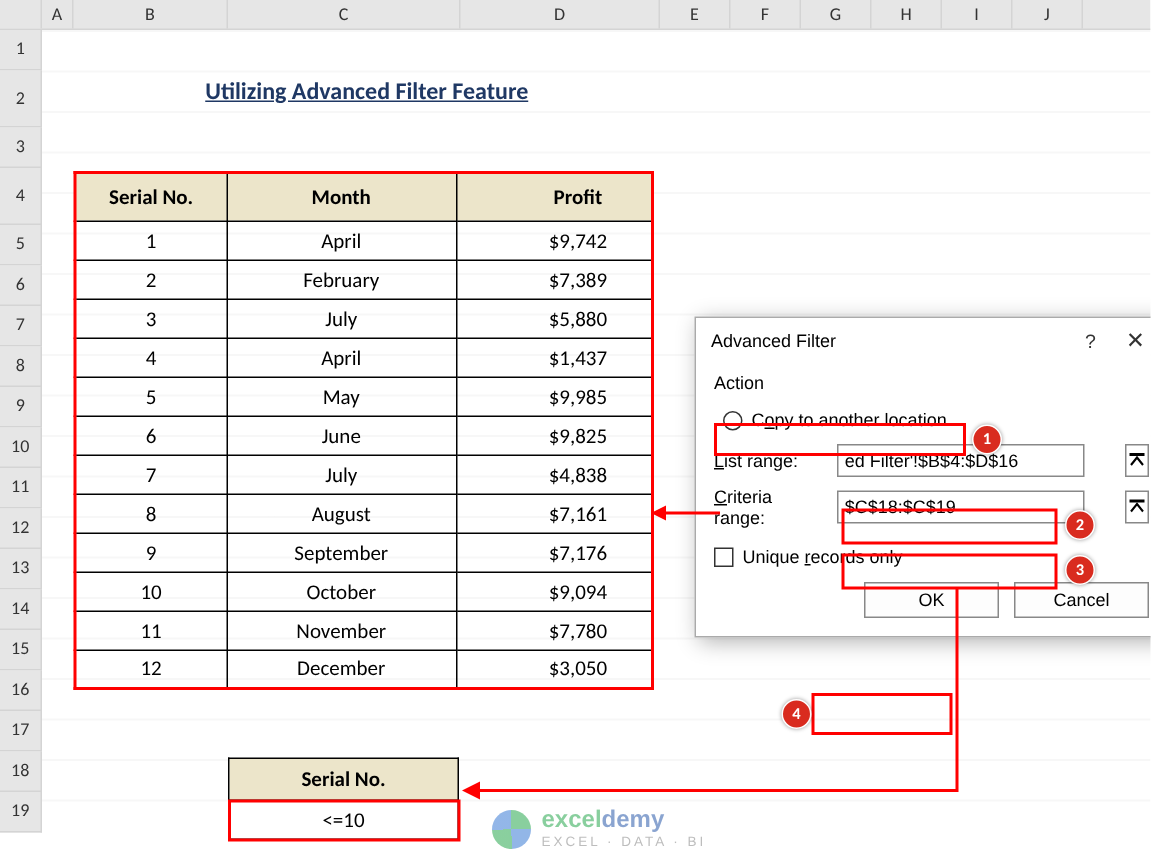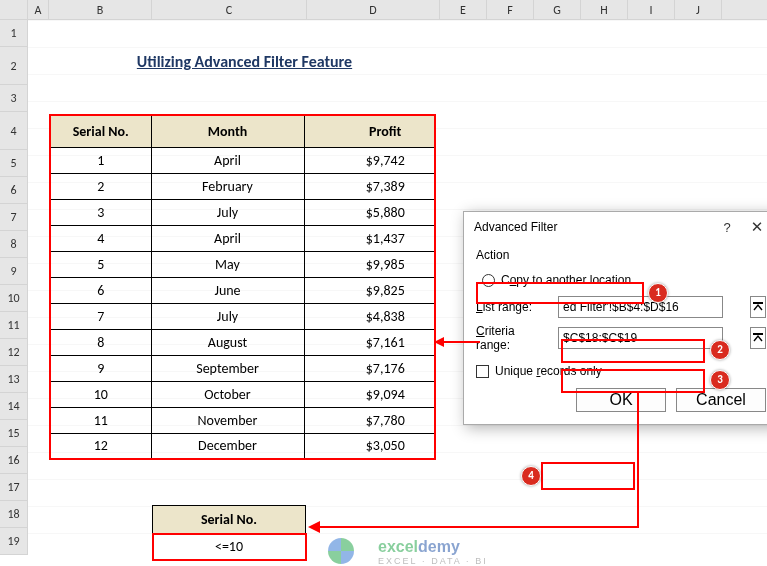--- a/index.html
+++ b/index.html
@@ -154,34 +154,34 @@
     background:#fff;
   }
   .collapse-btn svg { width:12px; height:12px; }
   .chk-row { display:flex; align-items:center; padding:6px 0 10px 0; }
   .chk {
     width:13px; height:13px; border:1px solid #333; margin-right:6px; background:#fff;
   }
   .btn-row { display:flex; justify-content:flex-end; gap:10px; }
   .btn {
     width:90px; height:24px; border:1px solid #888; background:#fdfdfd;
-    font-size:16px; text-align:center; line-height:22px;
+    font-size:12px; text-align:center; line-height:22px;
   }
   .hl-red { position:absolute; border:2px solid red; pointer-events:none; }
   .badge {
     position:absolute; width:20px; height:20px; border-radius:10px;
     background:#d92b1f; border:1px solid #fff; color:#fff;
     font-size:11px; font-weight:bold; text-align:center; line-height:18px;
     box-shadow:0 0 3px rgba(0,0,0,.4);
   }
   .arrow-red { position:absolute; pointer-events:none; }
   .watermark {
     position:absolute;
     left: 300px; top: 518px;
-    display:flex; align-items:flex-start; gap:24px;
+    display:flex; align-items:flex-end; gap:7px;
     opacity:.55;
   }
   .watermark .logo {
     width:26px; height:26px; border-radius:50%;
     background: conic-gradient(#2aa84f 0 25%, #3a7bd5 0 50%, #2aa84f 0 75%, #3a7bd5 0 100%);
   }
   .watermark .txt { font-family: Arial; }
   .watermark .brand { color:#2aa84f; font-weight:bold; font-size:16px; }
   .watermark .brand b { color:#2b5bab; }
   .watermark .sub { font-size:9px; letter-spacing:2px; color:#888; }

